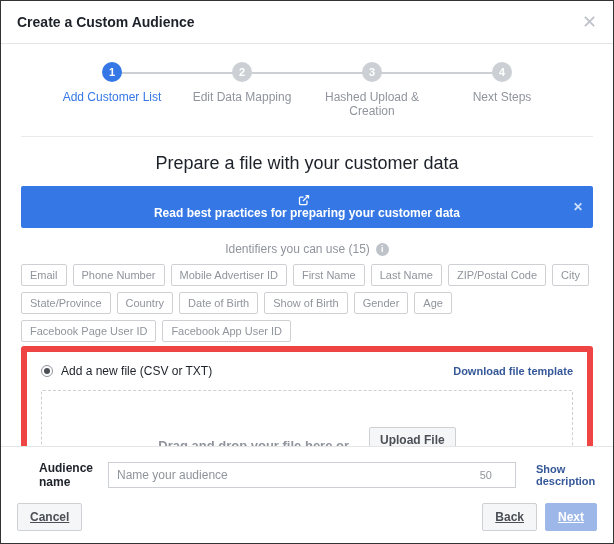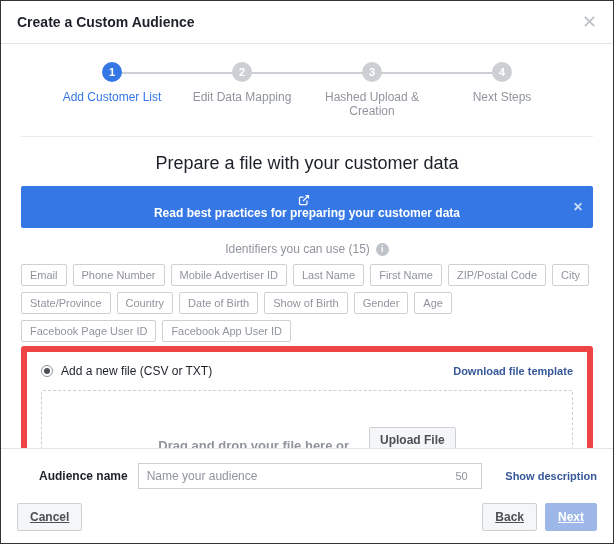--- a/index.html
+++ b/index.html
@@ -235,31 +235,31 @@
   .aud-label {
     font-size: 12px;
     font-weight: bold;
     color: #1d2129;
   }
   .aud-input-wrap {
     position: relative;
     flex: 0 0 auto;
   }
   .aud-input {
-    width: 344px;
+    width: 408px;
     height: 26px;
     border: 1px solid #ccd0d5;
     padding: 0 28px 0 8px;
     font-size: 12px;
     color: #1d2129;
   }
   .aud-input::placeholder { color: #90949c; }
   .aud-count {
     position: absolute;
-    right: 14px;
+    right: 24px;
     top: 50%;
     transform: translateY(-50%);
     color: #90949c;
     font-size: 11px;
   }
   .footer-buttons {
     display: flex;
     align-items: center;
     justify-content: space-between;
   }
@@ -324,22 +324,22 @@
 
       <div class="identifiers-header">
         <span>Identifiers you can use (15)</span>
         <span class="info-icon">i</span>
       </div>
 
       <div class="chips" id="chips">
           <div class="chip">Email</div>
           <div class="chip">Phone Number</div>
           <div class="chip">Mobile Advertiser ID</div>
+          <div class="chip">First Name</div>
           <div class="chip">Last Name</div>
-          <div class="chip">First Name</div>
           <div class="chip">ZIP/Postal Code</div>
           <div class="chip">City</div>
           <div class="chip">State/Province</div>
           <div class="chip">Country</div>
           <div class="chip">Date of Birth</div>
           <div class="chip">Show of Birth</div>
           <div class="chip">Gender</div>
           <div class="chip">Age</div>
           <div class="chip">Facebook Page User ID</div>
           <div class="chip">Facebook App User ID</div>

